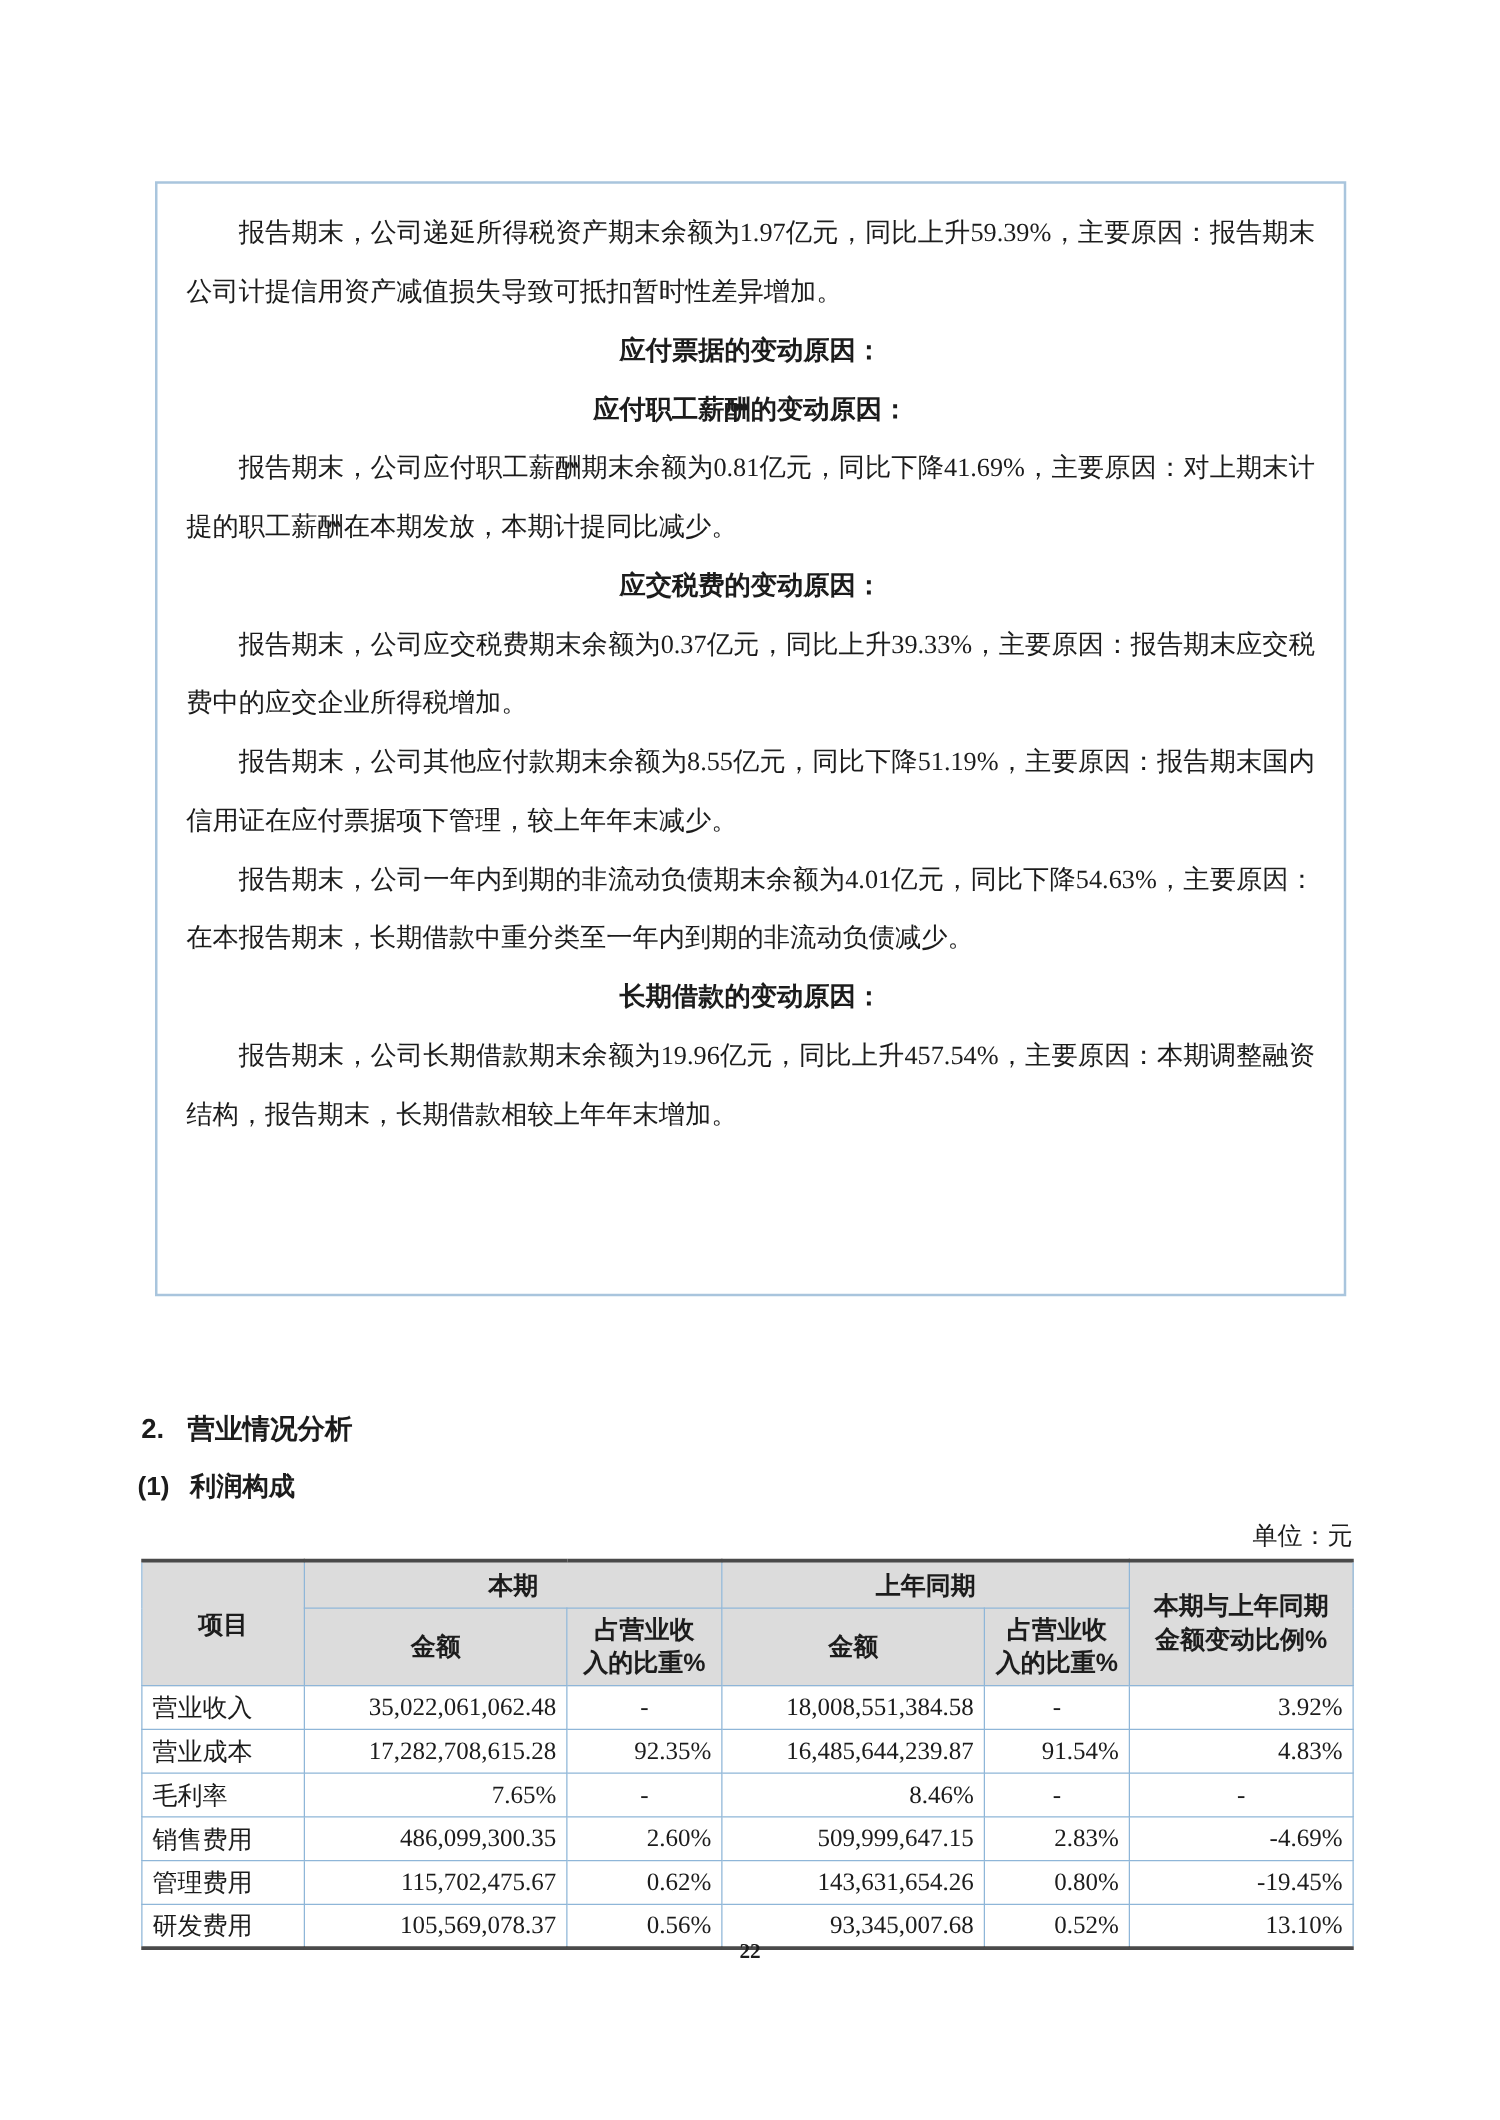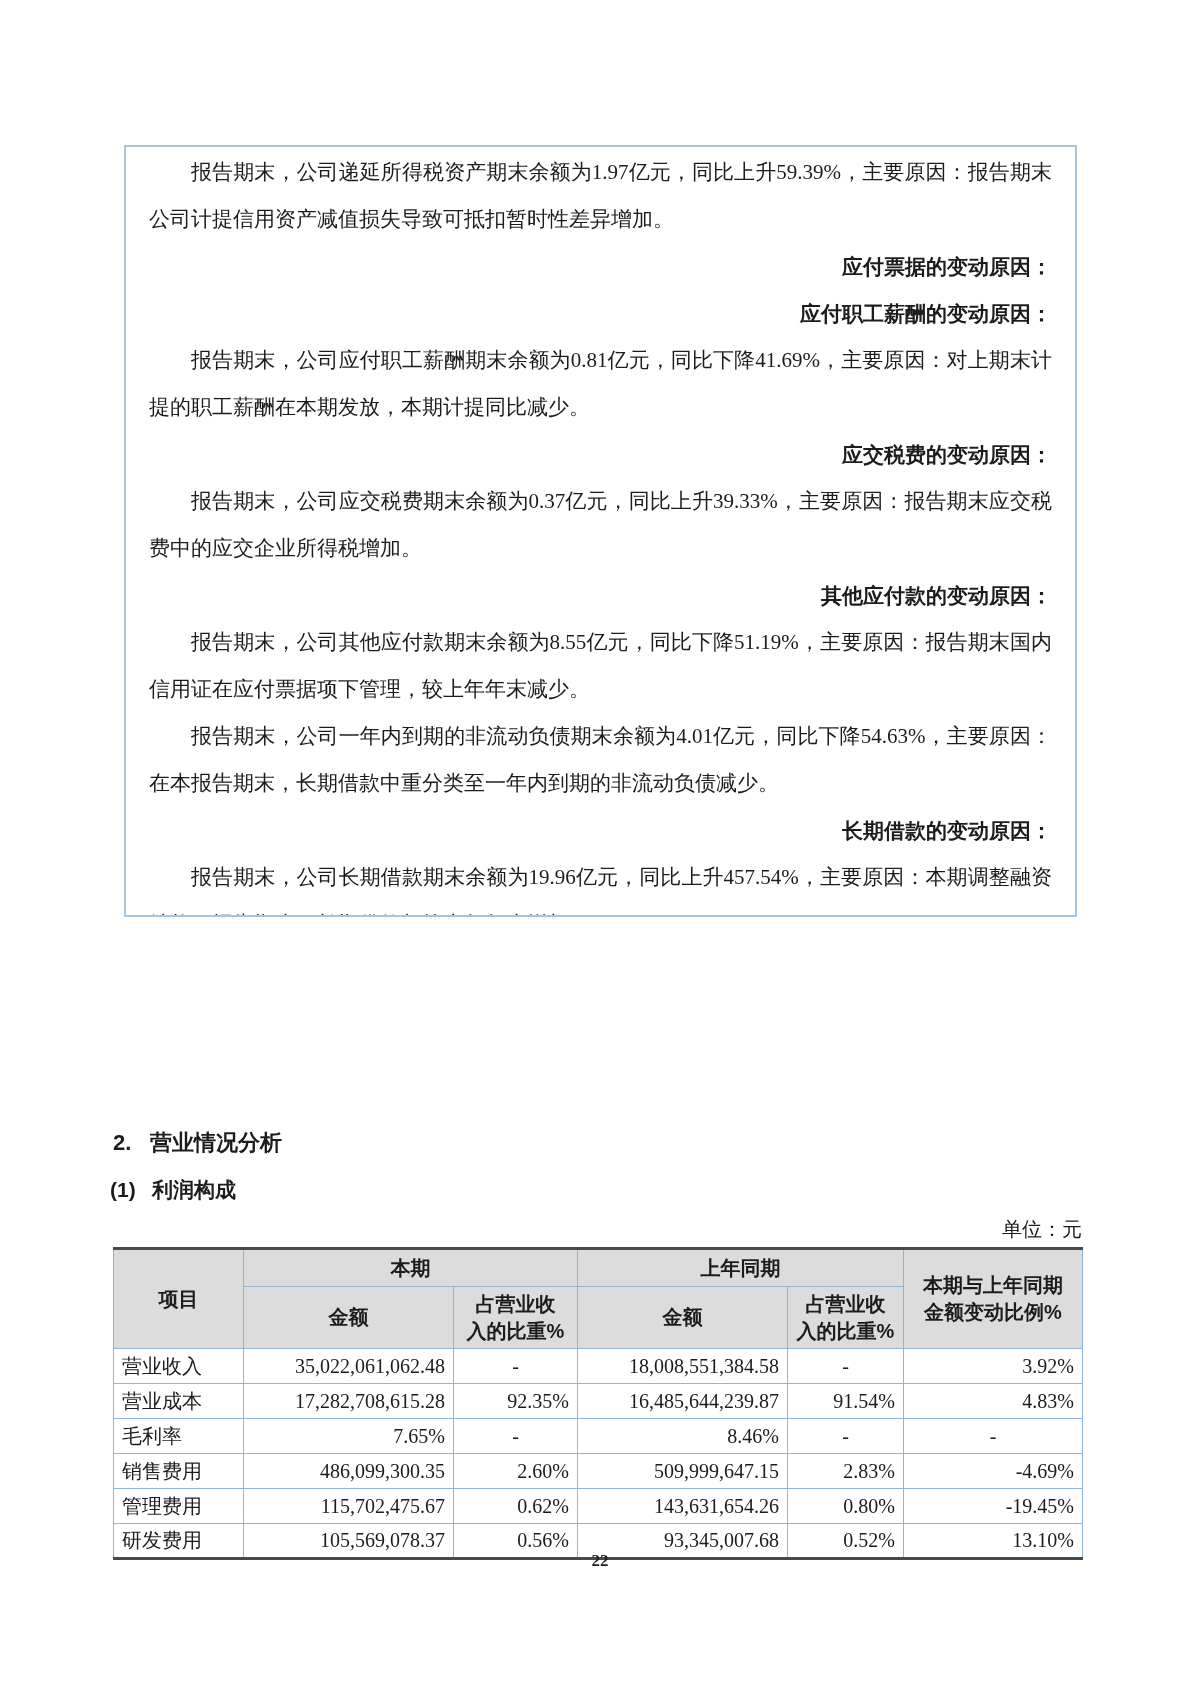--- a/index.html
+++ b/index.html
@@ -12,37 +12,37 @@
     color: #1c1c1c;
     font-family: "Liberation Serif", "DejaVu Serif", serif;
   }
 
   
   .info-box {
     position: absolute;
     left: 124px;
     top: 145px;
     width: 953px;
-    height: 772px;
+    height: 892px;
     border: 2px solid #a9c5dd;
-    padding: 2px 23px 0 23px;
+    padding: 16px 23px 0 23px;
     overflow: hidden;
   }
   .info-box .para,
   .info-box .heading {
     margin: 0;
     font-size: 21px;
     line-height: 47px;
     text-align: justify;
   }
   .info-box .para { text-indent: 2em; }
   .info-box .heading {
     font-family: "Liberation Sans", "DejaVu Sans", sans-serif;
     font-weight: bold;
-    text-align: right;
+    text-align: center;
   }
 
   
   .section-heading {
     position: absolute;
     left: 113px;
     top: 1129px;
     font-family: "Liberation Sans", "DejaVu Sans", sans-serif;
     font-weight: bold;
     font-size: 22px;
@@ -118,21 +118,20 @@
 </head>
 <body>
 
 <div class="info-box">
   <p class="para">报告期末，公司递延所得税资产期末余额为1.97亿元，同比上升59.39%，主要原因：报告期末公司计提信用资产减值损失导致可抵扣暂时性差异增加。</p>
   <p class="heading">应付票据的变动原因：</p>
   <p class="heading">应付职工薪酬的变动原因：</p>
   <p class="para">报告期末，公司应付职工薪酬期末余额为0.81亿元，同比下降41.69%，主要原因：对上期末计提的职工薪酬在本期发放，本期计提同比减少。</p>
   <p class="heading">应交税费的变动原因：</p>
   <p class="para">报告期末，公司应交税费期末余额为0.37亿元，同比上升39.33%，主要原因：报告期末应交税费中的应交企业所得税增加。</p>
-  <p class="heading">其他应付款的变动原因：</p>
   <p class="para">报告期末，公司其他应付款期末余额为8.55亿元，同比下降51.19%，主要原因：报告期末国内信用证在应付票据项下管理，较上年年末减少。</p>
   <p class="para">报告期末，公司一年内到期的非流动负债期末余额为4.01亿元，同比下降54.63%，主要原因：在本报告期末，长期借款中重分类至一年内到期的非流动负债减少。</p>
   <p class="heading">长期借款的变动原因：</p>
   <p class="para">报告期末，公司长期借款期末余额为19.96亿元，同比上升457.54%，主要原因：本期调整融资结构，报告期末，长期借款相较上年年末增加。</p>
 </div>
 
 <div class="section-heading">
   <span class="num">2.</span><span>营业情况分析</span>
 </div>
 

